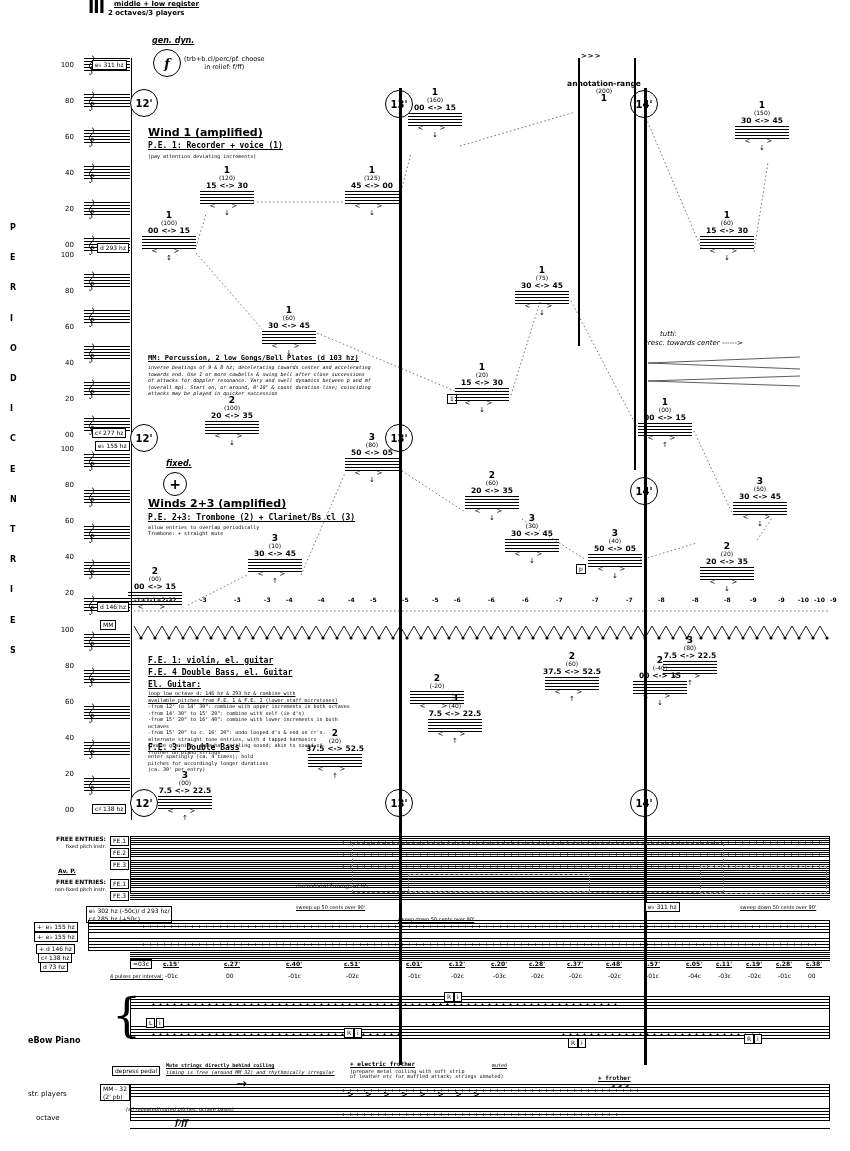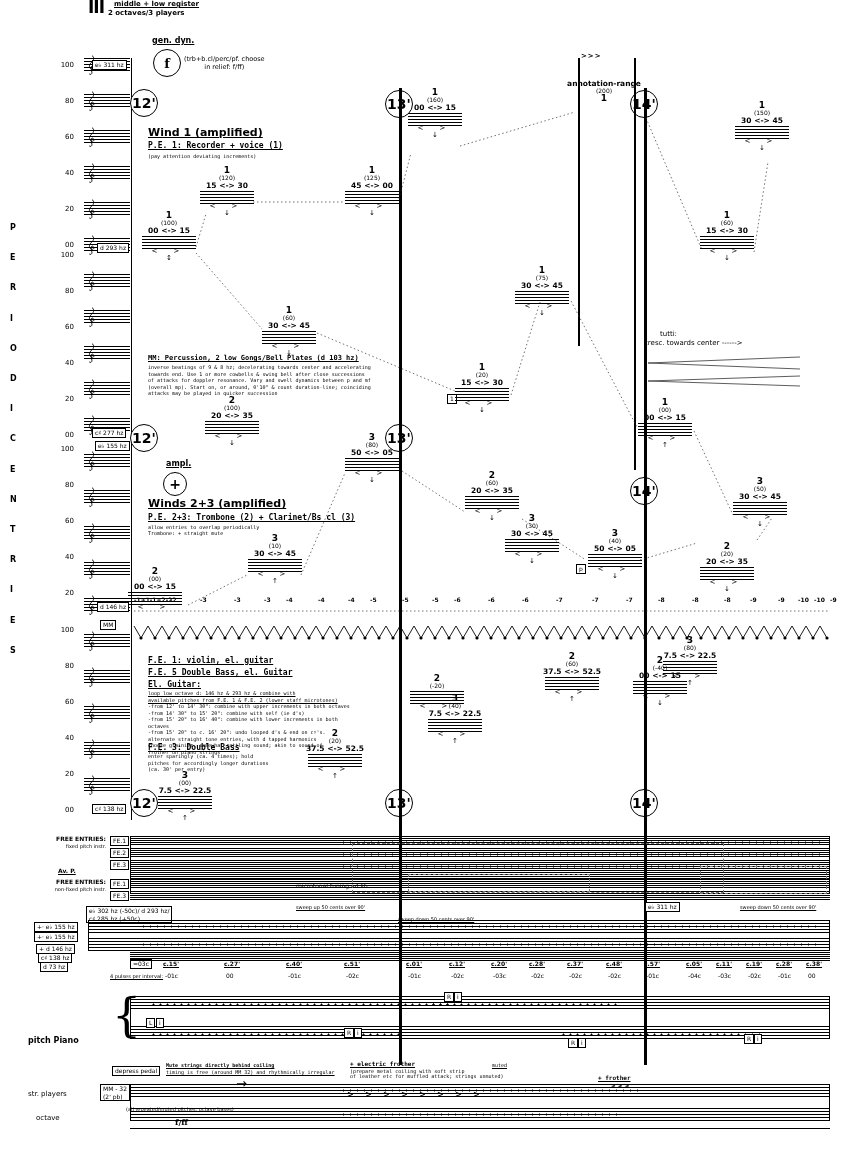--- a/index.html
+++ b/index.html
@@ -1,27 +1,27 @@
 <!DOCTYPE html>
 <html><head>
 <meta charset="utf-8">
 <style>
   html,body{margin:0;padding:0;background:#fff}
   #page{position:relative;width:850px;height:1151px;background:#fff;color:#000;
         font-family:"DejaVu Sans",sans-serif;overflow:hidden}
   .abs{position:absolute}
-  .b{font-weight:bold}.i{}.u{text-decoration:underline}
+  .b{font-weight:bold}.i{font-style:italic}.u{text-decoration:underline}
   .mono{font-family:"DejaVu Sans Mono",monospace}
   .serif{font-family:"DejaVu Serif",serif}
   .tiny{font-size:5px;line-height:1.3}
   .t6{font-size:6px;line-height:1.2}.t7{font-size:7px;line-height:1.2}
   .t8{font-size:8px;line-height:1.2}.t11{font-size:11px}
   .box{border:1px solid #000;font-size:6px;line-height:1.25;padding:0 2px;background:#fff;white-space:pre}
   .circle{border:1.4px solid #000;border-radius:50%;width:26px;height:26px;display:flex;
-          align-items:center;justify-content:center;font-weight:bold;font-size:14px;background:#fff}
+          align-items:center;justify-content:center;font-weight:bold;font-size:10px;background:#fff}
   .staff13{height:13px;background:repeating-linear-gradient(to bottom,#000 0,#000 1px,transparent 1px,transparent 3px)}
   .staff9{height:9px;background:repeating-linear-gradient(to bottom,#000 0,#000 .7px,transparent .7px,transparent 2.05px)}
   .line1{height:1px;background:#000}
   .vline{background:#000}
   .dots{background-image:radial-gradient(circle,#000 .9px,transparent 1.1px);background-size:7px 5px}
   .dashedrect{border:1px dashed #777;background:transparent}
   .anno{display:flex;flex-direction:column;align-items:center;width:58px;line-height:1.05;text-align:center}
   .anno .n{font-weight:bold;font-size:9px}
   .anno .v{font-size:6px}
   .anno .r{font-weight:bold;font-size:7.5px;white-space:nowrap}
@@ -52,33 +52,33 @@
 
   <div class="abs t7 b u mono" style="left:148px;top:354px">MM: Percussion, 2 low Gongs/Bell Plates (d 103 hz)</div>
   <div class="abs tiny i mono" style="left:148px;top:364px;width:230px">
     <div>inverse beatings of 9 &amp; 8 hz; decelerating towards center and accelerating</div>
     <div>towards end. Use 1 or more cowbells &amp; swing bell after close successions</div>
     <div>of attacks for doppler resonance. Vary and swell dynamics between p and mf</div>
     <div>(overall mp). Start on, or around, 0'10" &amp; count duration-line; coinciding</div>
     <div>attacks may be played in quicker succession</div>
   </div>
 
-  <div class="abs t8 b i u" style="left:166px;top:459px">ampl.</div>
+  <div class="abs t8 b i u" style="left:166px;top:459px">fixed.</div>
   <div class="abs circle" style="left:163px;top:472px;width:22px;height:22px;font-size:14px">+</div>
 
   <div class="abs t11 b u" style="left:148px;top:497px">Winds 2+3 (amplified)</div>
   <div class="abs t8 b u mono" style="left:148px;top:513px">P.E. 2+3: Trombone (2) + Clarinet/Bs cl (3)</div>
   <div class="abs tiny mono" style="left:148px;top:524px">allow entries to overlap periodically</div>
   <div class="abs tiny mono" style="left:148px;top:530px">Trombone: + straight mute</div>
 
   <div class="abs t7 i" style="left:660px;top:330px">tutti:</div>
   <div class="abs t7 i" style="left:644px;top:339px">cresc. towards center ------&gt;</div>
 
   <div class="abs t8 b u mono" style="left:148px;top:656px">F.E. 1: violin, el. guitar</div>
-  <div class="abs t8 b u mono" style="left:148px;top:668px">F.E. 5 Double Bass, el. Guitar</div>
+  <div class="abs t8 b u mono" style="left:148px;top:668px">F.E. 4 Double Bass, el. Guitar</div>
   <div class="abs t8 b u mono" style="left:148px;top:680px">El. Guitar:</div>
   <div class="abs tiny mono" style="left:148px;top:690px;width:210px">
     <div class="u">loop low octave d: 146 hz &amp; 293 hz &amp; combine with</div>
     <div class="u">available pitches from F.E. 1 &amp; F.E. 2 (lower staff microtones)</div>
     <div>-from 12' to 14' 30": combine with upper increments in both octaves</div>
     <div>-from 14' 30" to 15' 20": combine with self (ie d's)</div>
     <div>-from 15' 20" to 16' 40": combine with lower increments in both octaves</div>
     <div>-from 15' 20" to c. 16' 20": undo looped d's &amp; end on c♯'s.</div>
     <div>alternate straight tone entries, with d tapped harmonics</div>
     <div>choose grainier, somewhat rattling sound; akin to sound of</div>
@@ -94,21 +94,21 @@
   <div class="abs t6 b" style="left:30px;top:835px;width:76px;text-align:right">FREE ENTRIES:</div>
   <div class="abs tiny" style="left:30px;top:843px;width:76px;text-align:right">fixed pitch instr.</div>
   <div class="abs t6 b u" style="left:58px;top:867px">Av. P.</div>
   <div class="abs t6 b" style="left:30px;top:878px;width:76px;text-align:right">FREE ENTRIES:</div>
   <div class="abs tiny" style="left:30px;top:886px;width:76px;text-align:right">non-fixed pitch instr.</div>
   <div class="abs t6 i" style="left:296px;top:882px">microtonal tuning ad lib</div>
   <div class="abs box tiny" style="left:86px;top:906px">e♭ 302 hz (-50c)/ d 293 hz/
 c♯ 285 hz (+50c)</div>
   <div class="abs box t6" style="left:130px;top:959px">=03c</div>
   <div class="abs tiny u" style="left:110px;top:973px">4 pulses per interval:</div>
-  <div class="abs t8 b" style="left:28px;top:1036px">pitch Piano</div>
+  <div class="abs t8 b" style="left:28px;top:1036px">eBow Piano</div>
   <div class="abs box t6" style="left:112px;top:1066px">depress pedal</div>
   <div class="abs tiny b u mono" style="left:166px;top:1062px">Mute strings directly behind coiling</div>
   <div class="abs tiny i u mono" style="left:166px;top:1069px">timing is free (around MM 32) and rhythmically irregular</div>
   <div class="abs" style="left:236px;top:1076px;font-size:13px">→</div>
   <div class="abs t6 b u mono" style="left:350px;top:1060px">+ electric frother</div>
   <div class="abs tiny mono" style="left:350px;top:1068px">(prepare metal coiling with soft strip</div>
   <div class="abs tiny mono" style="left:350px;top:1073px">of leather etc for muffled attack; strings unmuted)</div>
   <div class="abs tiny u mono" style="left:492px;top:1062px">muted</div>
   <div class="abs t6 b u mono" style="left:598px;top:1074px">+ frother</div>
   <div class="abs t7" style="left:28px;top:1090px">str. players</div>

